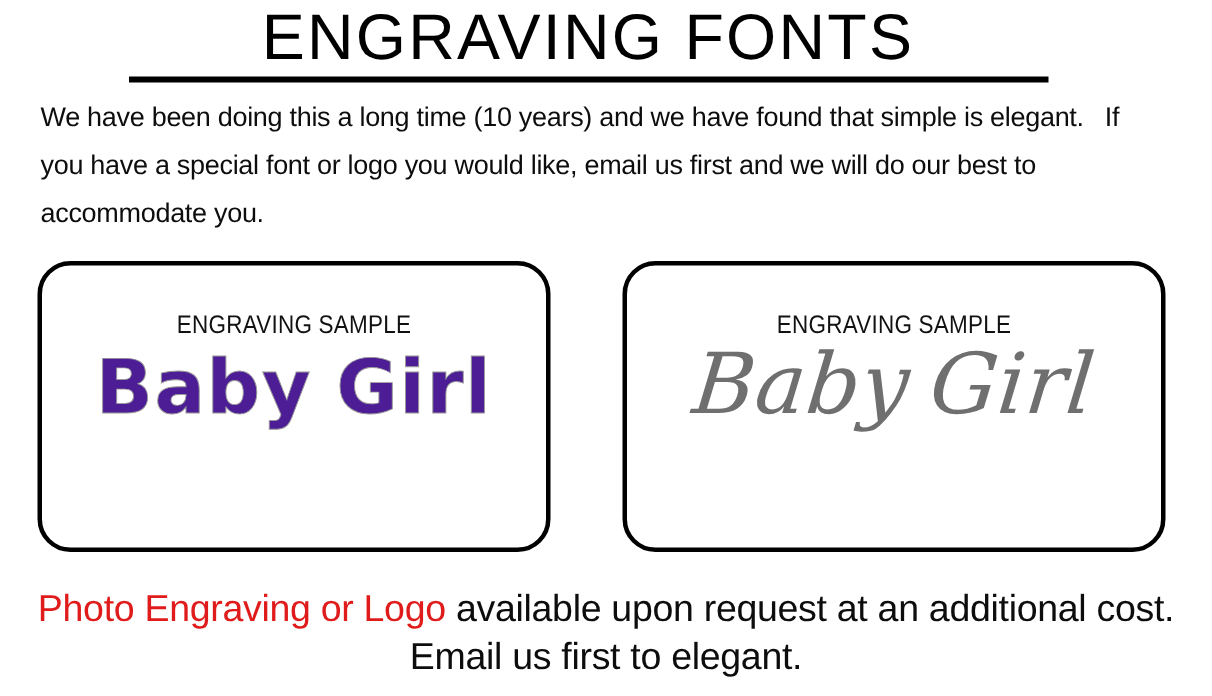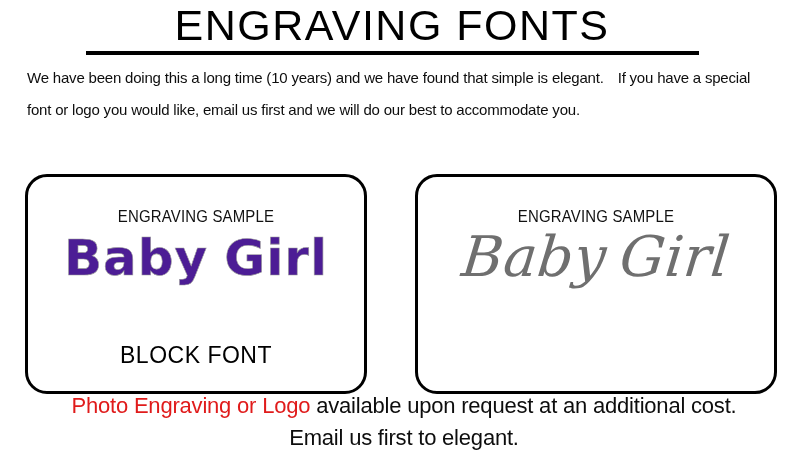--- a/index.html
+++ b/index.html
@@ -40,39 +40,39 @@
     margin: 3px auto 0 auto;
   }
 
   
   .intro {
     position: absolute;
     left: 27px;
     top: 62px;
     width: 742px;
     font-family: "Liberation Sans", sans-serif;
-    font-size: 15px;
+    font-size: 18px;
     line-height: 32px;
     color: #0d0d0d;
     letter-spacing: -0.2px;
   }
   .intro .gap { display: inline-block; width: 14px; }
 
   
   .cards {
     position: absolute;
     left: 0;
     top: 174px;
     width: 808px;
     height: 200px;
   }
   .card {
     position: absolute;
     top: 0;
-    height: 220px;
+    height: 194px;
     border: 3px solid #000000;
     border-radius: 22px;
     background: #ffffff;
     box-sizing: border-box;
   }
   .card-left  { left: 25px;  width: 342px; }
   .card-right { left: 415px; width: 362px; }
 
   .card-inner {
     position: relative;
@@ -141,21 +141,21 @@
   }
 
   
   .footer {
     position: absolute;
     left: 0;
     top: 390px;
     width: 808px;
     text-align: center;
     font-family: "Liberation Sans", sans-serif;
-    font-size: 22px;
+    font-size: 25px;
     line-height: 32px;
     color: #0d0d0d;
     letter-spacing: -0.2px;
   }
   .footer .red {
     color: #e01b1b;
   }
 </style>
 </head>
 <body>
@@ -172,21 +172,20 @@
 </div>
 
 <div class="cards">
 
   <div class="card card-left">
     <div class="card-inner">
       <div class="sample-caption">ENGRAVING SAMPLE</div>
       <div class="sample-name block">
         <span>Baby</span><span class="sp"></span><span>Girl</span>
       </div>
-      <div class="sample-label">BLOCK FONT</div>
     </div>
   </div>
 
   <div class="card card-right">
     <div class="card-inner">
       <div class="sample-caption">ENGRAVING SAMPLE</div>
       <div class="sample-name script">
         <span>Baby</span><span class="sp"></span><span>Girl</span>
       </div>
     </div>

